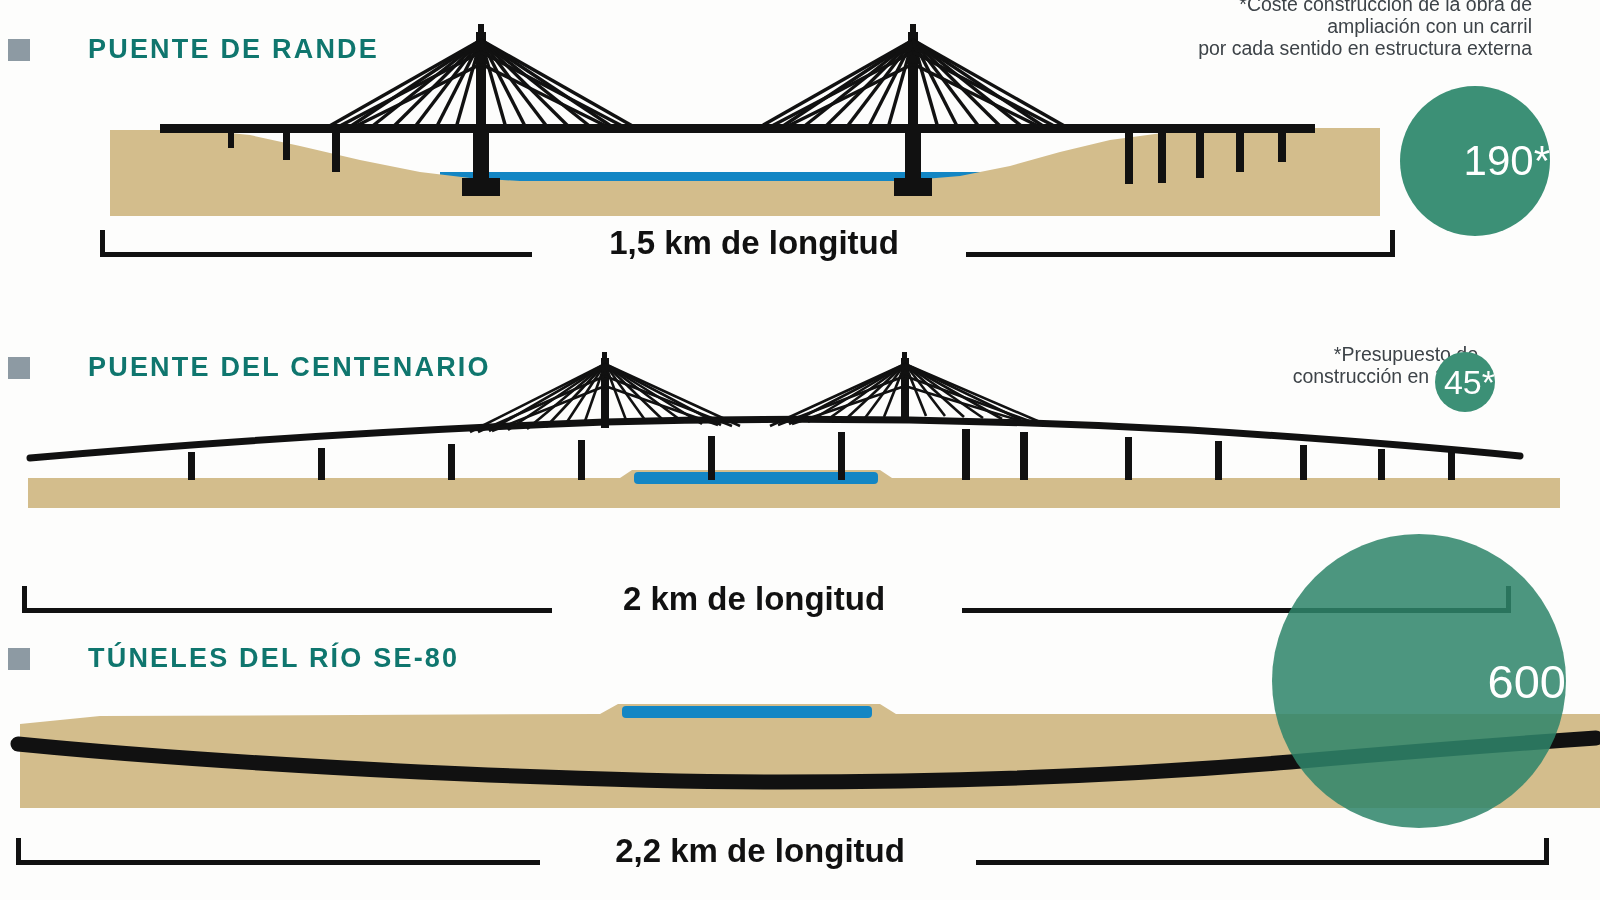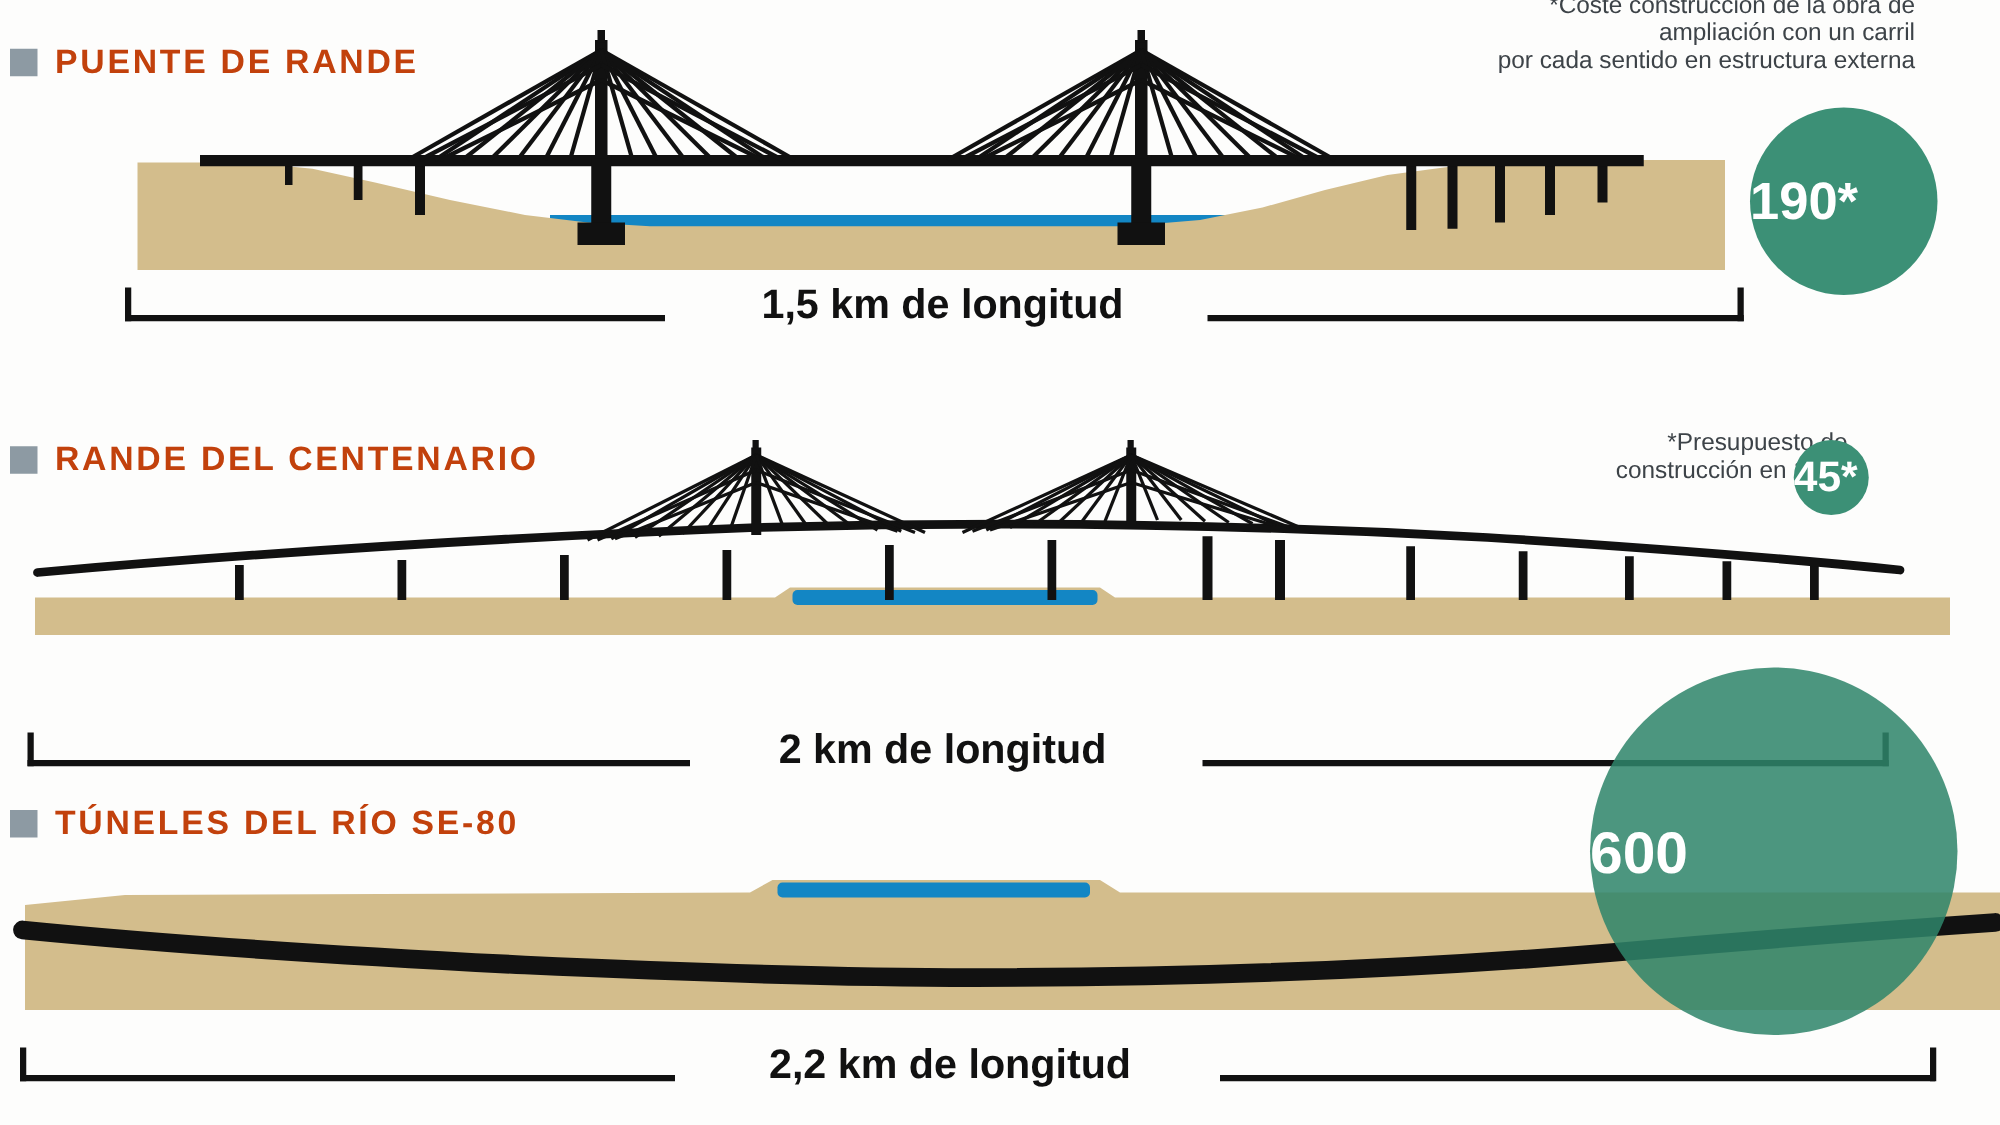--- a/index.html
+++ b/index.html
@@ -33,45 +33,46 @@
     width: 22px;
     height: 22px;
     background: #8d9aa3;
     flex: 0 0 auto;
   }
   .sec-title {
     font-family: "Liberation Sans", sans-serif;
     font-weight: bold;
     font-size: 27px;
     letter-spacing: 2.2px;
-    color: #c2410c;
+    color: #0f766e;
+    margin-left: 44px;
   }
 
   
   .note {
     position: absolute;
     text-align: right;
     color: #3d4348;
     font-family: "Liberation Sans", sans-serif;
     font-size: 19.5px;
     line-height: 1.12;
     white-space: pre-line;
   }
 
   
   .cost-circle {
     position: absolute;
     border-radius: 50%;
     background: #3c9076;
     display: flex;
     align-items: center;
-    justify-content: flex-start;
+    justify-content: flex-end;
     color: #ffffff;
     font-family: "Liberation Sans", sans-serif;
-    font-weight: bold;
+    font-weight: normal;
   }
   .cost-circle.translucent {
     background: rgba(46, 133, 106, 0.86);
   }
 
   
   .measure {
     position: absolute;
     height: 34px;
   }
@@ -212,21 +213,21 @@
   <div class="measure" style="left:100px; top:228px; width:1300px;padding-left:20px;">
     <div class="tick" style="left:0px;"></div>
     <div class="bar" style="left:0px; width:432px;"></div>
     <div class="label" style="left:654px;">1,5 km de longitud</div>
     <div class="bar" style="left:866px; width:429px;"></div>
     <div class="tick" style="left:1290px;"></div>
   </div>
 
   <div class="sec-header" style="left:8px; top:352px;">
     <div class="sec-bullet"></div>
-    <div class="sec-title">RANDE DEL CENTENARIO</div>
+    <div class="sec-title">PUENTE DEL CENTENARIO</div>
   </div>
 
   <div class="note" style="right:122px; top:344px; width:380px;">*Presupuesto de
 construcción en 1991</div>
 
   <div class="scene" style="left:0px; top:330px;">
     <svg width="1560" height="190" viewBox="0 0 1560 190">
 
       <path d="M28,148 L620,148 L632,140 L880,140 L892,148 L1560,148 L1560,178 L28,178 Z" fill="#d3bd8c"></path>
 

